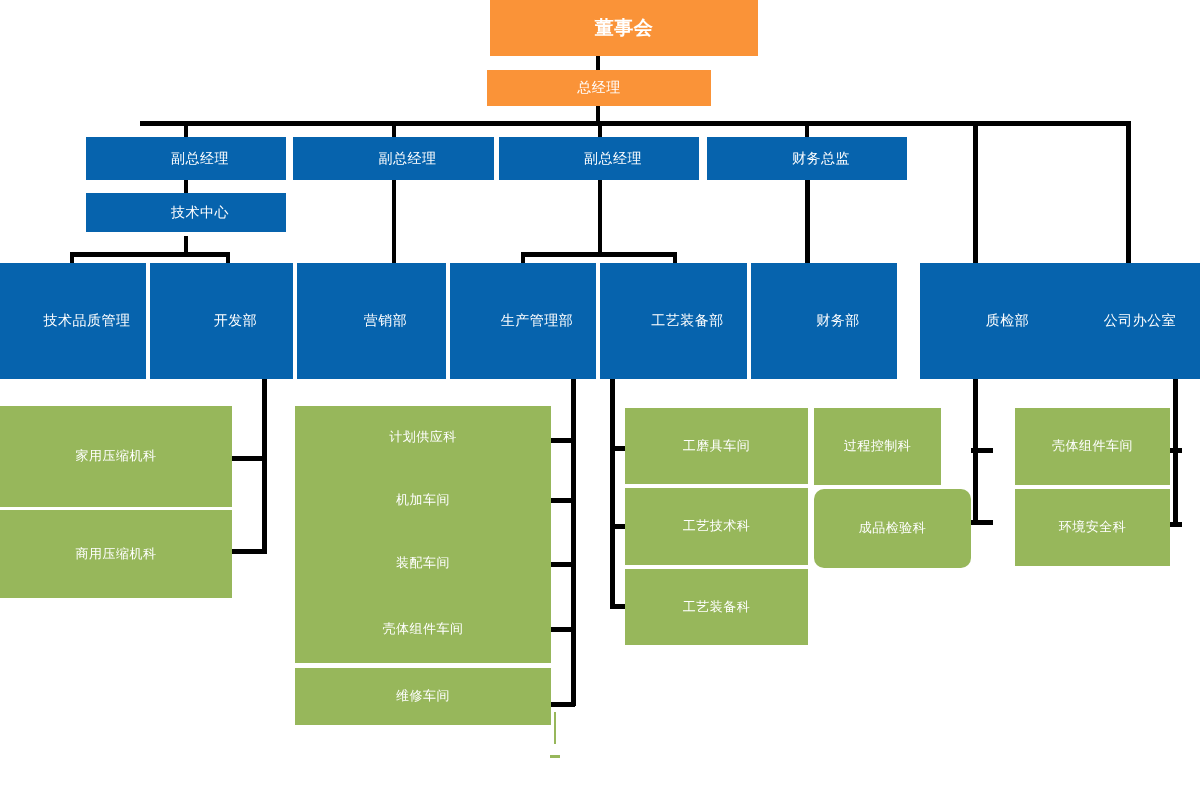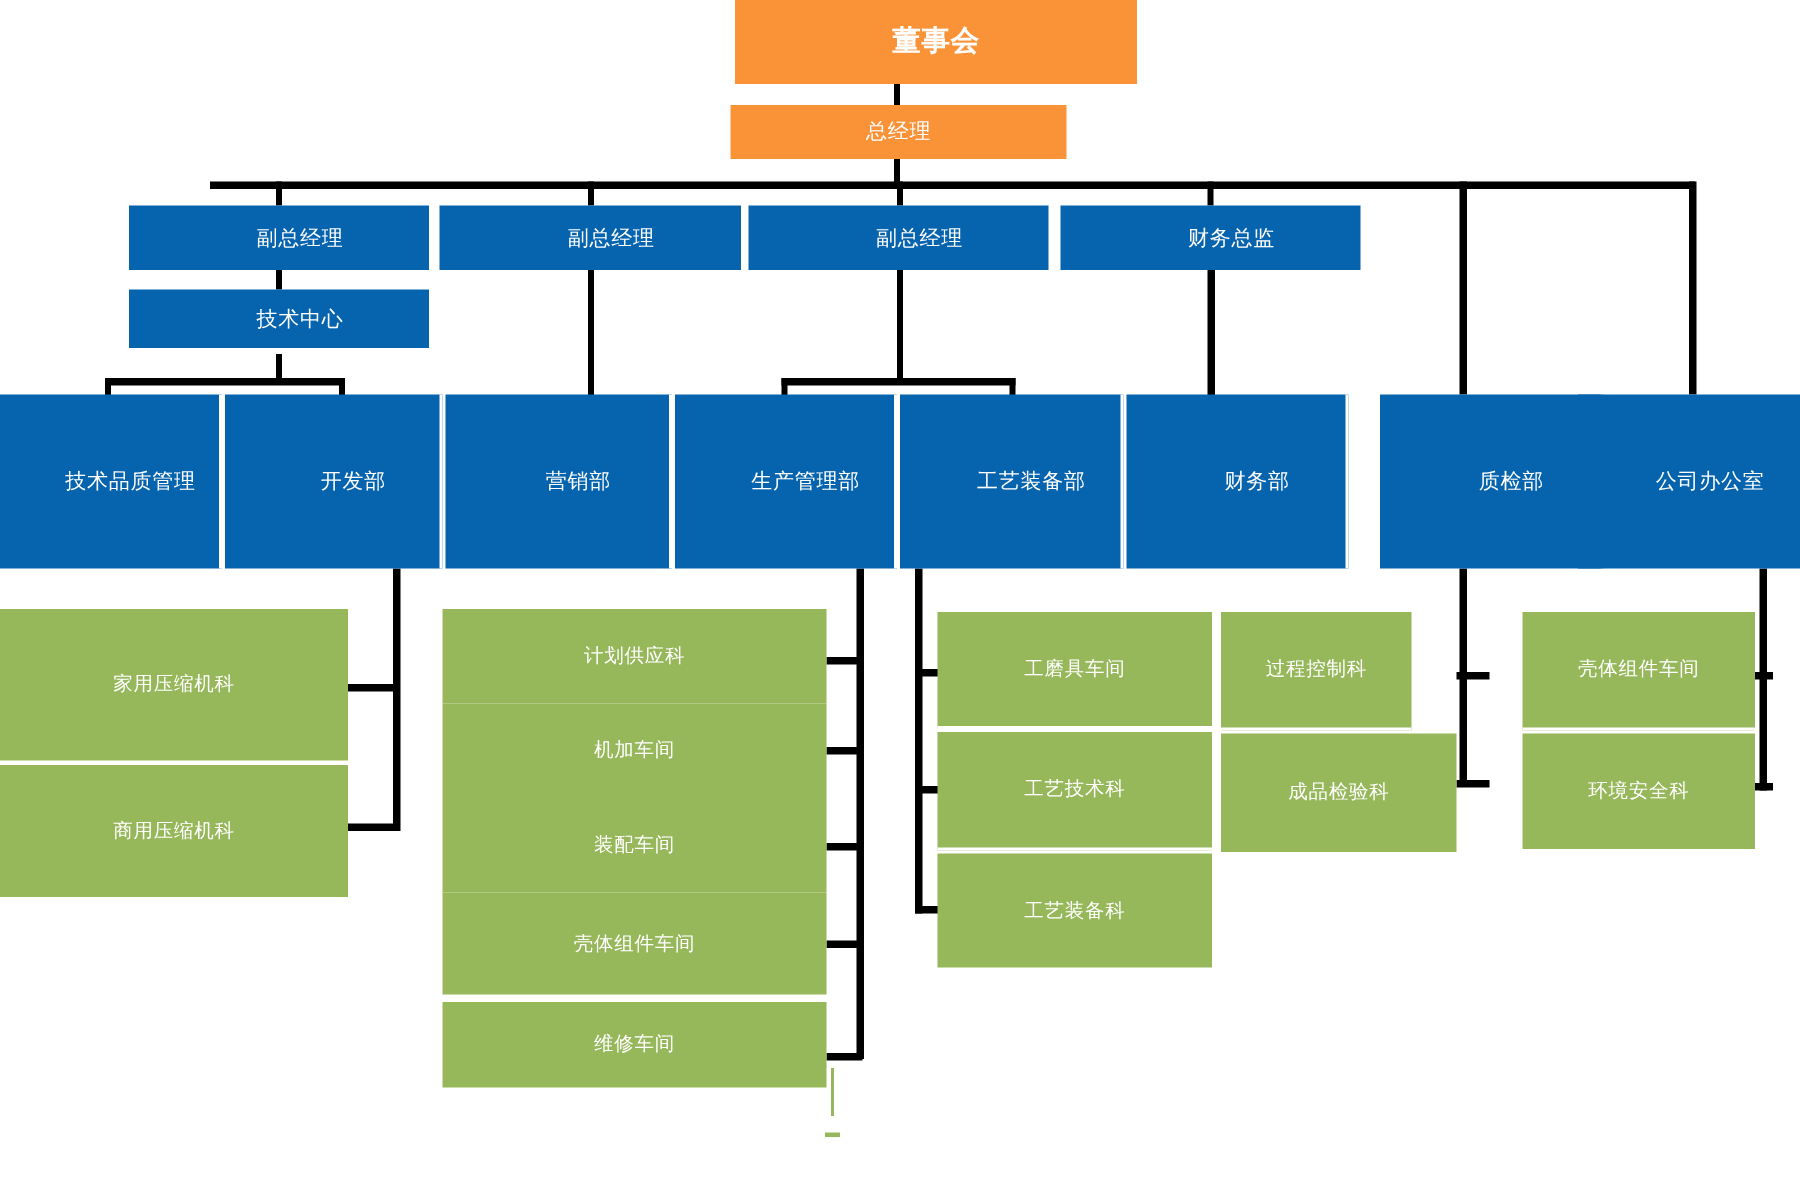--- a/index.html
+++ b/index.html
@@ -203,21 +203,21 @@
   <div class="node lvl-green" style="left:625px; top:488px; width:183px; height:79px; border-bottom:2px solid #ffffff;">
     <span>工艺技术科</span>
   </div>
   <div class="node lvl-green" style="left:625px; top:569px; width:183px; height:76px;">
     <span>工艺装备科</span>
   </div>
 
   <div class="node lvl-green" style="left:814px; top:408px; width:127px; height:79px; border-bottom:2px solid #ffffff;">
     <span>过程控制科</span>
   </div>
-  <div class="node lvl-green" style="left:814px; top:489px; width:157px; height:79px;">
+  <div class="node lvl-green" style="left:814px; top:489px; width:157px; height:79px;border-radius:10px;">
     <span>成品检验科</span>
   </div>
 
   <div class="node lvl-green" style="left:1015px; top:408px; width:155px; height:79px; border-bottom:2px solid #ffffff;">
     <span>壳体组件车间</span>
   </div>
   <div class="node lvl-green" style="left:1015px; top:489px; width:155px; height:77px;">
     <span>环境安全科</span>
   </div>
 

